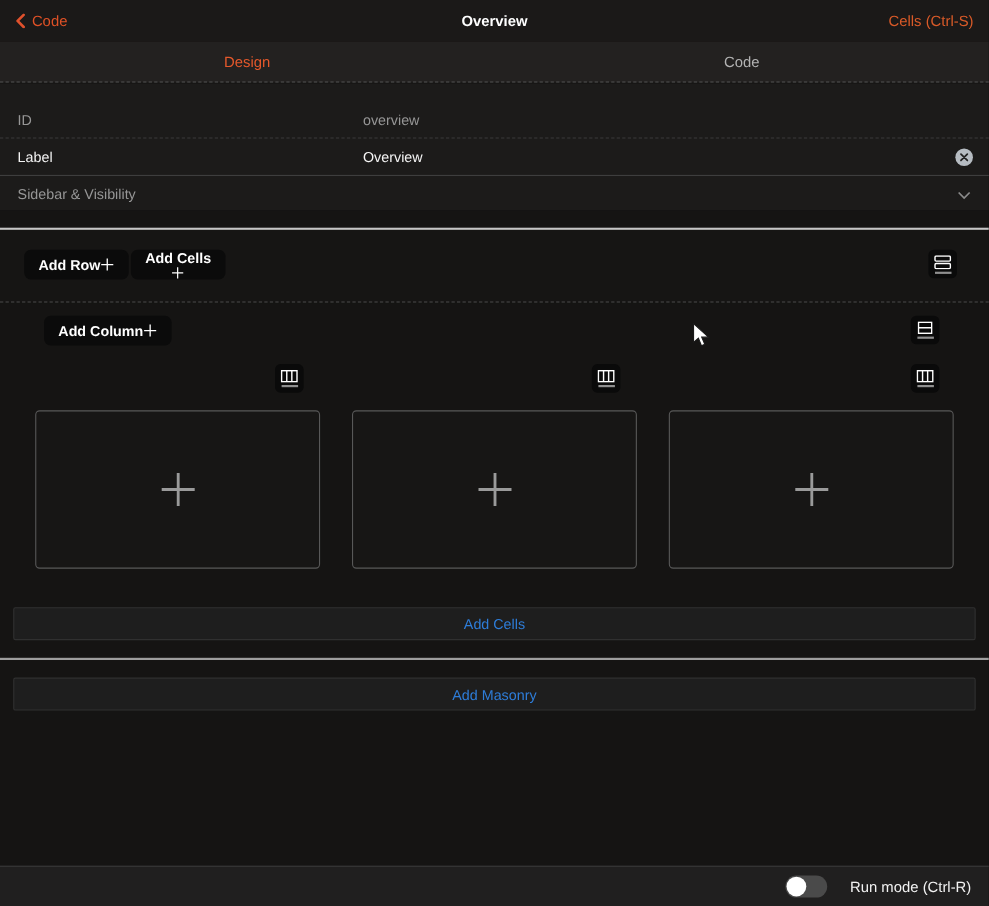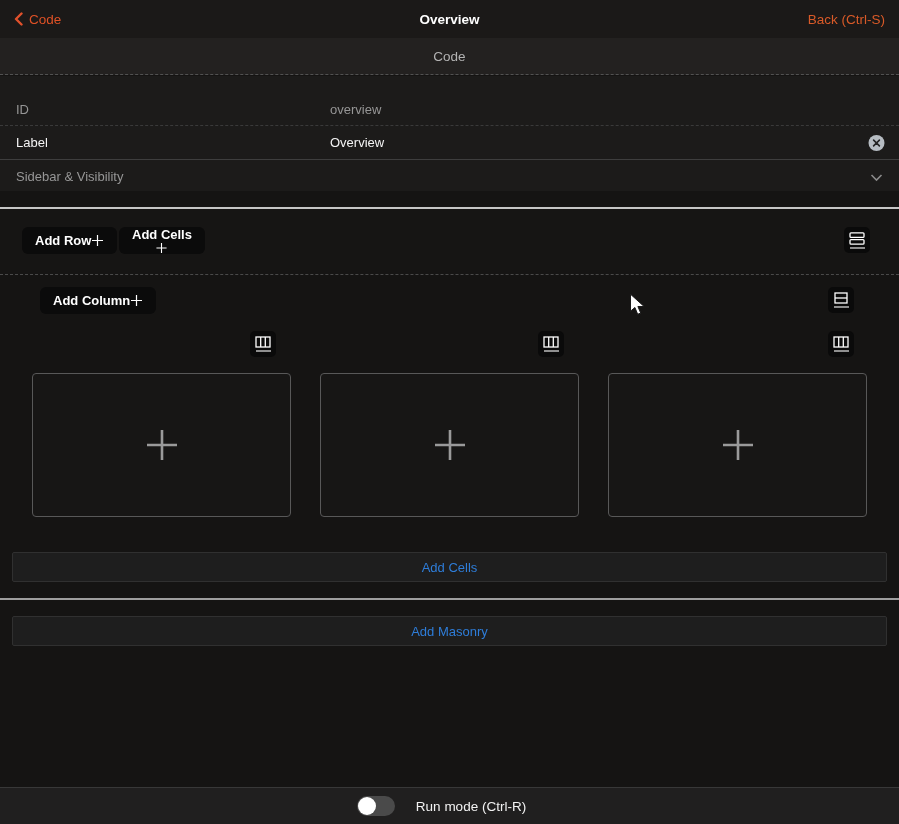--- a/index.html
+++ b/index.html
@@ -85,21 +85,21 @@
     position:absolute; top:616px; left:12px; right:12px; height:30px;
     background:#1e1e1e; border:1px solid #303030; border-radius:2px;
     display:flex; align-items:center; justify-content:center;
     font-size:13px; color:#2e7dd9; cursor:pointer;
   }
 
   
   .footer {
     position:absolute; top:787px; left:0; right:0; bottom:0; background:#201f1f;
     border-top:1px solid #383838; display:flex; align-items:center;
-    justify-content:center; gap:21px; padding-right:16px;
+    justify-content:flex-end; gap:21px; padding-right:16px;
   }
   .toggle { position:relative; width:38px; height:20px; border-radius:10px; background:#4a4a4a; cursor:pointer; }
   .knob { position:absolute; left:1px; top:1px; width:18px; height:18px; border-radius:50%; background:#ffffff; }
   .footer-label { color:#f2f2f2; font-size:13.5px; }
 
   
   .cursor { position:absolute; left:629px; top:293px; pointer-events:none; z-index:99; }
 </style>
 </head>
 <body>
@@ -107,24 +107,25 @@
 <div class="page">
 
   <header class="topbar">
     <div class="back-btn">
       <svg width="9" height="14" viewBox="0 0 9 14">
           <path d="M7.5 1.5L2 7l5.5 5.5" fill="none" stroke="#e0512c" stroke-width="2.4" stroke-linecap="round" stroke-linejoin="round"></path>
         </svg>
       <span>Code</span>
     </div>
     <div class="topbar-title">Overview</div>
-    <div class="save-btn">Back (Ctrl-S)</div>
+    <div class="save-btn">Cells (Ctrl-S)</div>
   </header>
 
   <nav class="tabbar">
+    <div class="tab active">Design</div>
     <div class="tab">Code</div>
   </nav>
 
   <section class="form">
     <div class="frow r1">
       <span class="flabel dim">ID</span>
       <span class="fvalue dim">overview</span>
     </div>
     <div class="frow r2">
       <span class="flabel lit">Label</span>

